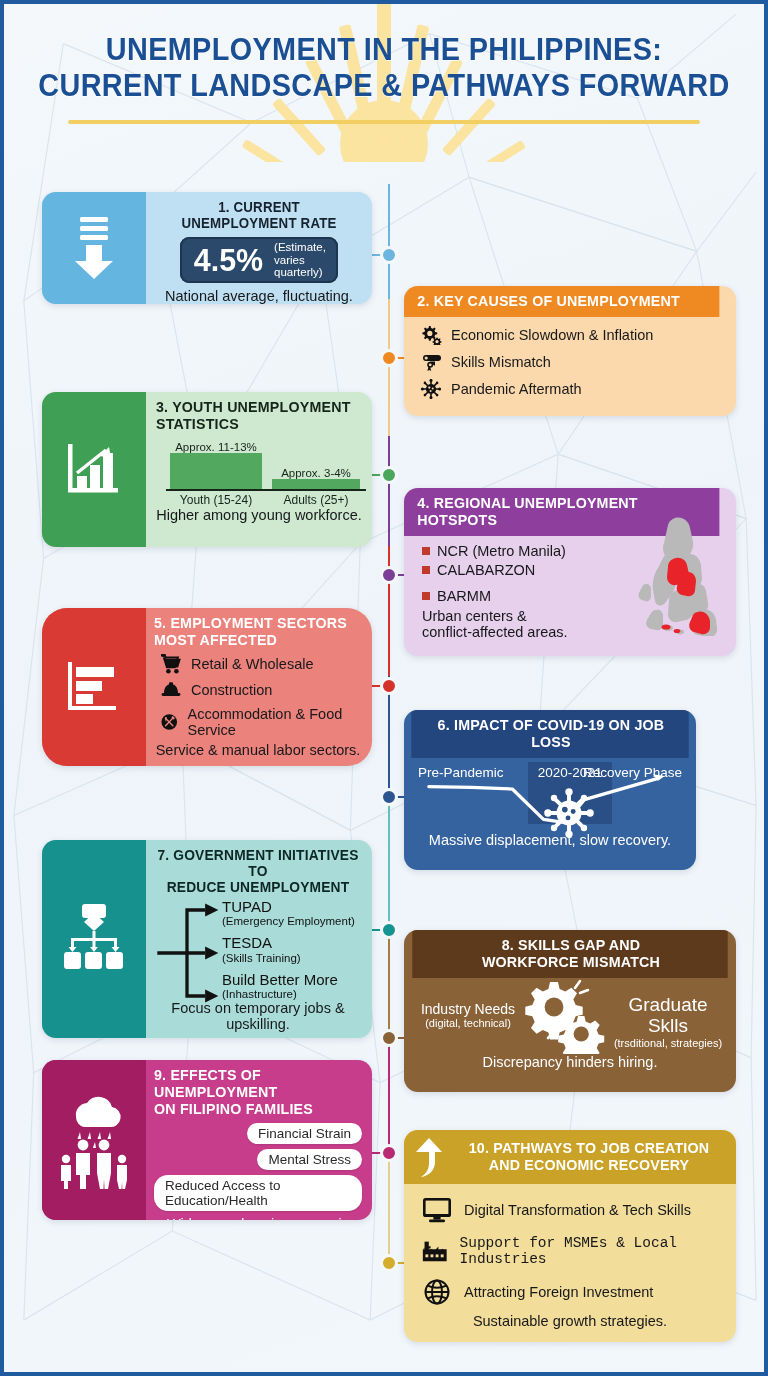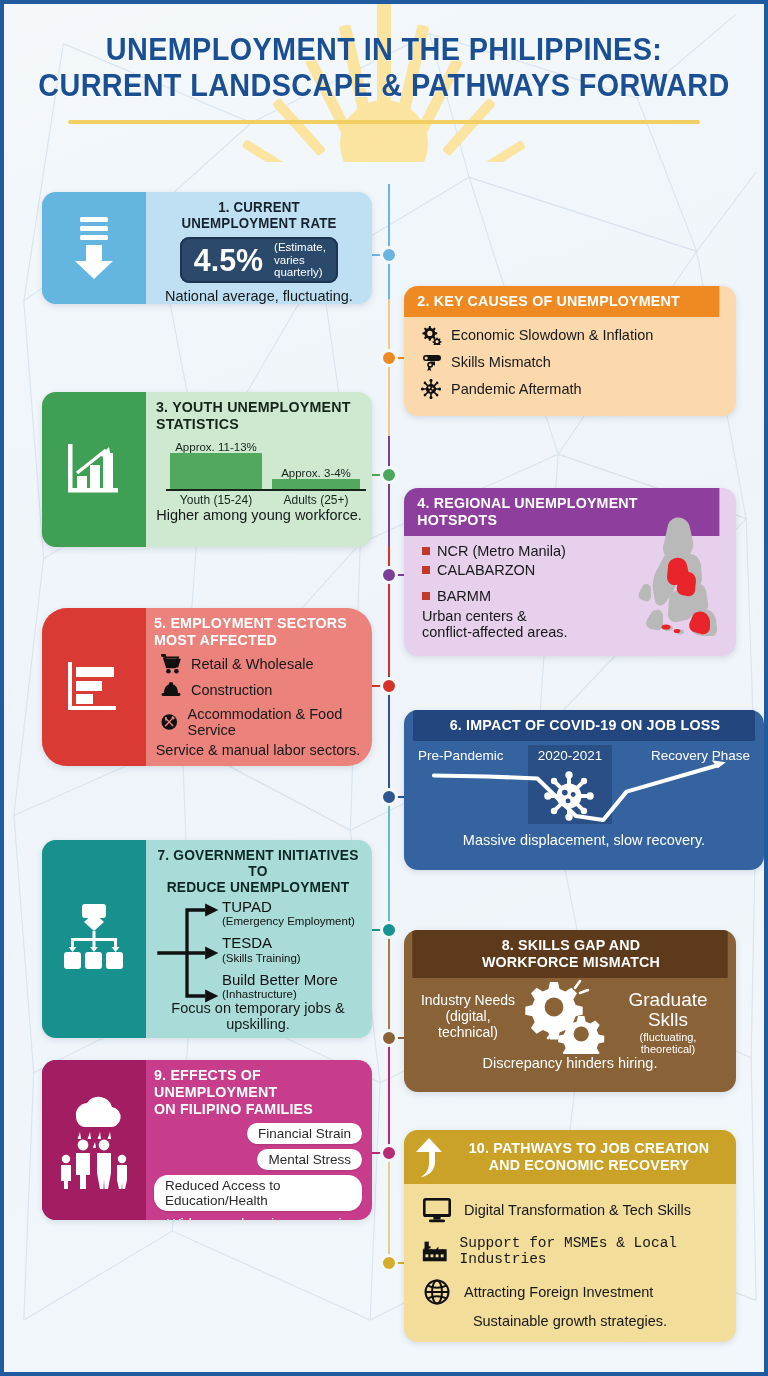--- a/index.html
+++ b/index.html
@@ -376,21 +376,21 @@
               <path d="M6 4.2 l.8 0 0 2.4 .7 0 0-2.4 .8 0 0 2.9c0 .6-.4 1-.8 1.1l0 .9-.9 0 0-.9c-.4-.1-.7-.5-.7-1.1z"></path>
             </g>
           </svg>
           <span>Accommodation &amp; Food Service</span>
         </div>
       </div>
       <div class="foot" style="text-align:center;margin-top:4px;">Service &amp; manual labor sectors.</div>
     </div>
   </div>
 
-  <div class="card" id="card6" style="left:400px; top:706px; width:360px; height:160px; background:#35639f; flex-direction:column;">
+  <div class="card" id="card6" style="left:400px; top:706px; width:292px; height:160px; background:#35639f; flex-direction:column;">
     <div class="hdr hdr-bar hdr-center" style="background:#24467f;color:#fff;">6. IMPACT OF COVID-19 ON JOB LOSS</div>
     <div style="position:relative; flex:1; margin:4px 10px 0 10px;">
       <div style="position:absolute; left:114px; top:0; width:84px; bottom:8px; background:#294f86;"></div>
       <div style="position:absolute;left:4px;top:3px;color:#fff;font-size:13.5px;">Pre-Pandemic</div>
       <div style="position:absolute;left:114px;top:3px;width:84px;text-align:center;color:#fff;font-size:13.5px;">2020-2021</div>
       <div style="position:absolute;right:4px;top:3px;color:#fff;font-size:13.5px;">Recovery Phase</div>
       <svg viewBox="0 0 312 86" style="position:absolute;inset:0;width:100%;height:100%;">
         <path d="M8 30 L60 31 L110 33 L148 70 L175 74 L198 46 L288 20" fill="none" stroke="#fff" stroke-width="4" stroke-linejoin="round" stroke-linecap="round"></path>
         <path d="M296 17 l-14 -2 6 8 z" fill="#fff"></path>
       </svg>
@@ -484,39 +484,39 @@
     </div>
   </div>
 
   <div class="card" id="card8" style="left:400px; top:926px; width:332px; height:162px; background:#8a6238; flex-direction:column;">
     <div class="hdr hdr-bar hdr-center" style="background:#5e3a1c;color:#fff;">
       <span>8. SKILLS GAP AND</span><br><span>WORKFORCE MISMATCH</span>
     </div>
     <div style="flex:1; display:flex; align-items:center; justify-content:space-between; padding:0 12px;">
       <div style="width:104px;text-align:center;">
         <div style="color:#fff;font-size:14px;line-height:1.1;">Industry Needs</div>
-        <div style="color:#fff;font-size:14px;">(digital, technical)</div>
+        <div style="color:#fff;font-size:11px;">(digital, technical)</div>
       </div>
       <svg width="92" height="76" viewBox="0 0 92 76">
         <g fill="#fff">
           <path d="M30 4 l8 0 1.6 7 5.6 2.4 6.2-3.7 5.6 5.6-3.7 6.2 2.4 5.6 7 1.6 0 8-7 1.6-2.4 5.6 3.7 6.2-5.6 5.6-6.2-3.7-5.6 2.4-1.6 7-8 0-1.6-7-5.6-2.4-6.2 3.7-5.6-5.6 3.7-6.2-2.4-5.6-7-1.6 0-8 7-1.6 2.4-5.6-3.7-6.2 5.6-5.6 6.2 3.7 5.6-2.4z"></path>
           <circle cx="34" cy="29" r="9.4" fill="#8a6238"></circle>
           <path d="M58 38 l6.4 0 1.3 5.6 4.5 1.9 5-3 4.5 4.5-3 5 1.9 4.5 5.6 1.3 0 6.4-5.6 1.3-1.9 4.5 3 5-4.5 4.5-5-3-4.5 1.9-1.3 5.6-6.4 0-1.3-5.6-4.5-1.9-5 3-4.5-4.5 3-5-1.9-4.5-5.6-1.3 0-6.4 5.6-1.3 1.9-4.5-3-5 4.5-4.5 5 3 4.5-1.9z"></path>
           <circle cx="61.2" cy="56" r="7.6" fill="#8a6238"></circle>
           <g stroke="#fff" stroke-width="2.6" stroke-linecap="round">
             <line x1="55" y1="10" x2="60" y2="3"></line>
             <line x1="60" y1="15" x2="68" y2="12"></line>
             <line x1="34" y1="54" x2="28" y2="60"></line>
             <line x1="30" y1="48" x2="22" y2="50"></line>
           </g>
         </g>
       </svg>
       <div style="width:112px;text-align:center;">
         <div style="color:#fff;font-size:19px;line-height:1.1;margin-top:12px;">Graduate Sklls</div>
-        <div style="color:#fff;font-size:11px;">(fluctuating, theoretical)</div>
+        <div style="color:#fff;font-size:11px;">(trsditional, strategies)</div>
       </div>
     </div>
     <div class="foot" style="text-align:center;color:#fff;padding-bottom:22px;">Discrepancy hinders hiring.</div>
   </div>
 
   <div class="card" id="card9" style="left:38px; top:1056px; width:330px; height:160px; background:#c73d8b;">
     <div class="card-icon" style="width:104px; background:#a31d63;">
       <svg width="76" height="98" viewBox="0 0 76 98">
         <g fill="#fff">
           <path d="M20 26 a12 12 0 0 1 11-14 a14 14 0 0 1 25 4 a10 10 0 0 1 -3 20 H28 a10 10 0 0 1 -8 -10z"></path>

